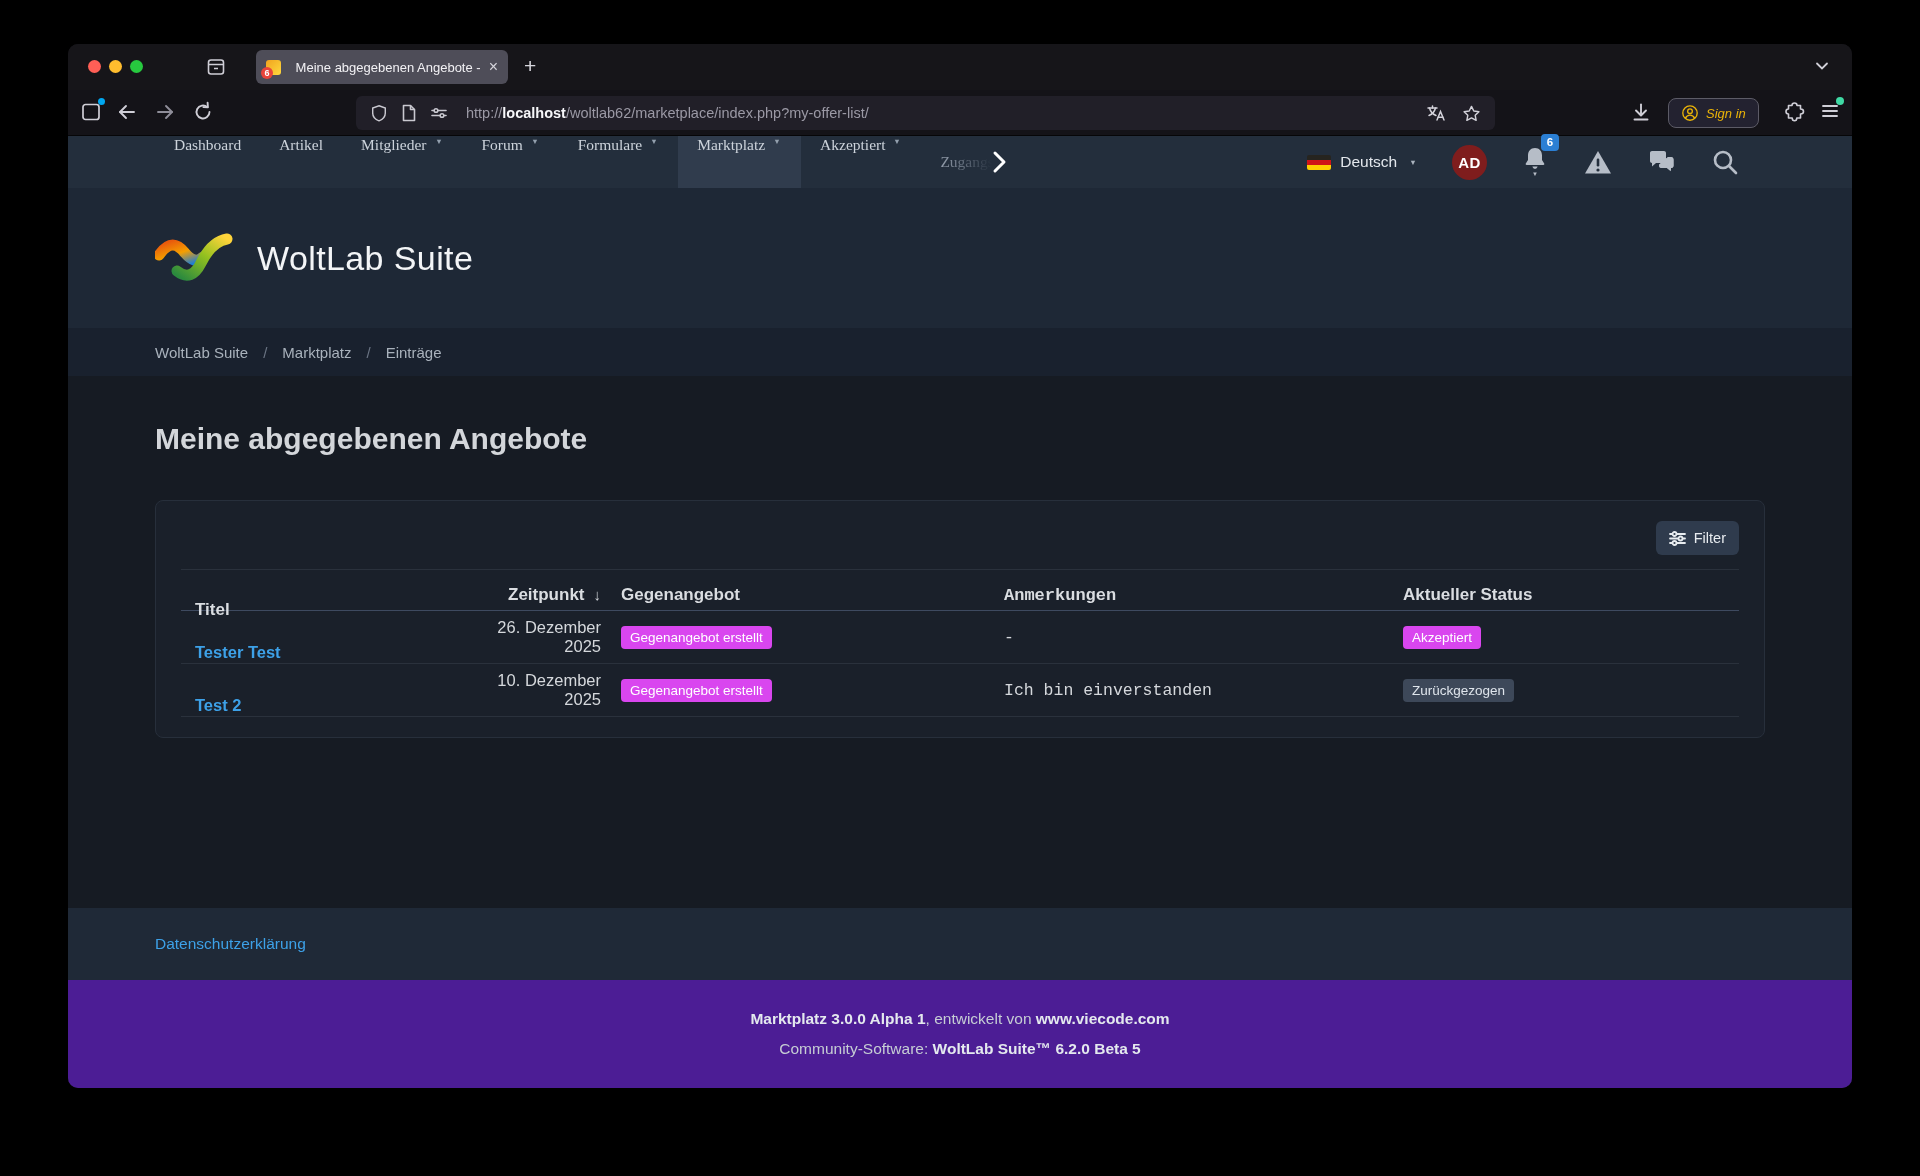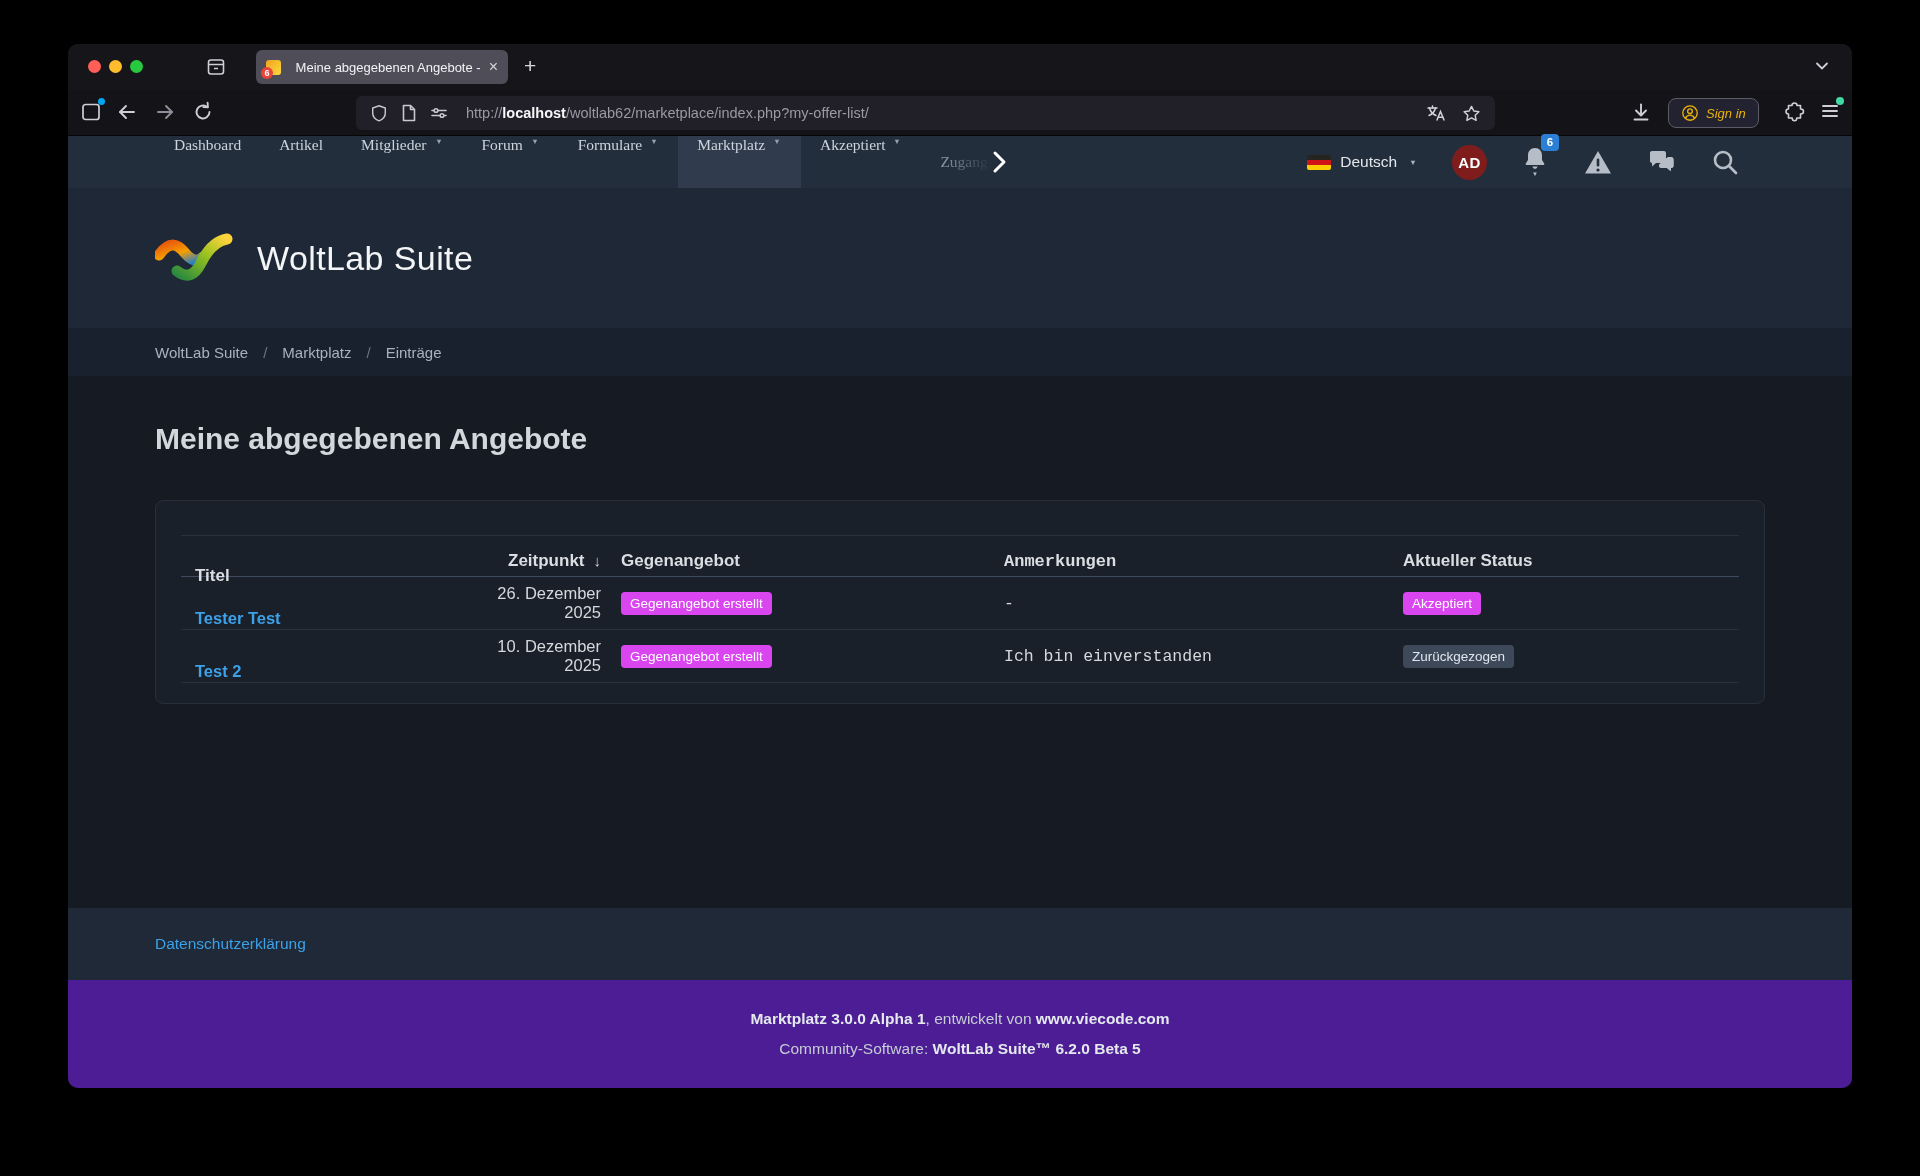--- a/index.html
+++ b/index.html
@@ -363,20 +363,35 @@
         <span class="crumb-sep">/</span>
         <span class="crumb">Einträge</span>
       </div>
     </div>
 
     <div class="band-main">
       <div class="inner">
         <h1 class="page-title">Meine abgegebenen Angebote</h1>
 
         <div class="card">
+          <div class="card-top">
+            <div class="filter-btn">
+              <span>
+                <svg width="17" height="15" viewBox="0 0 17 15" fill="none" stroke="currentColor" stroke-width="1.8" stroke-linecap="round">
+                  <line x1="1" y1="3" x2="16" y2="3"></line>
+                    <circle cx="5.5" cy="3" r="2" fill="#2f3b4d"></circle>
+                  <line x1="1" y1="7.5" x2="16" y2="7.5"></line>
+                    <circle cx="11.5" cy="7.5" r="2" fill="#2f3b4d"></circle>
+                  <line x1="1" y1="12" x2="16" y2="12"></line>
+                    <circle cx="5.5" cy="12" r="2" fill="#2f3b4d"></circle>
+                </svg>
+              </span>
+              <span>Filter</span>
+            </div>
+          </div>
 
           <div class="table">
             <div class="trow thead">
               <div class="c1">Titel</div>
               <div class="c2"><span>Zeitpunkt</span><span class="sort">↓</span></div>
               <div class="c3">Gegenangebot</div>
               <div class="c4">Anmerkungen</div>
               <div class="c5">Aktueller Status</div>
             </div>
 

